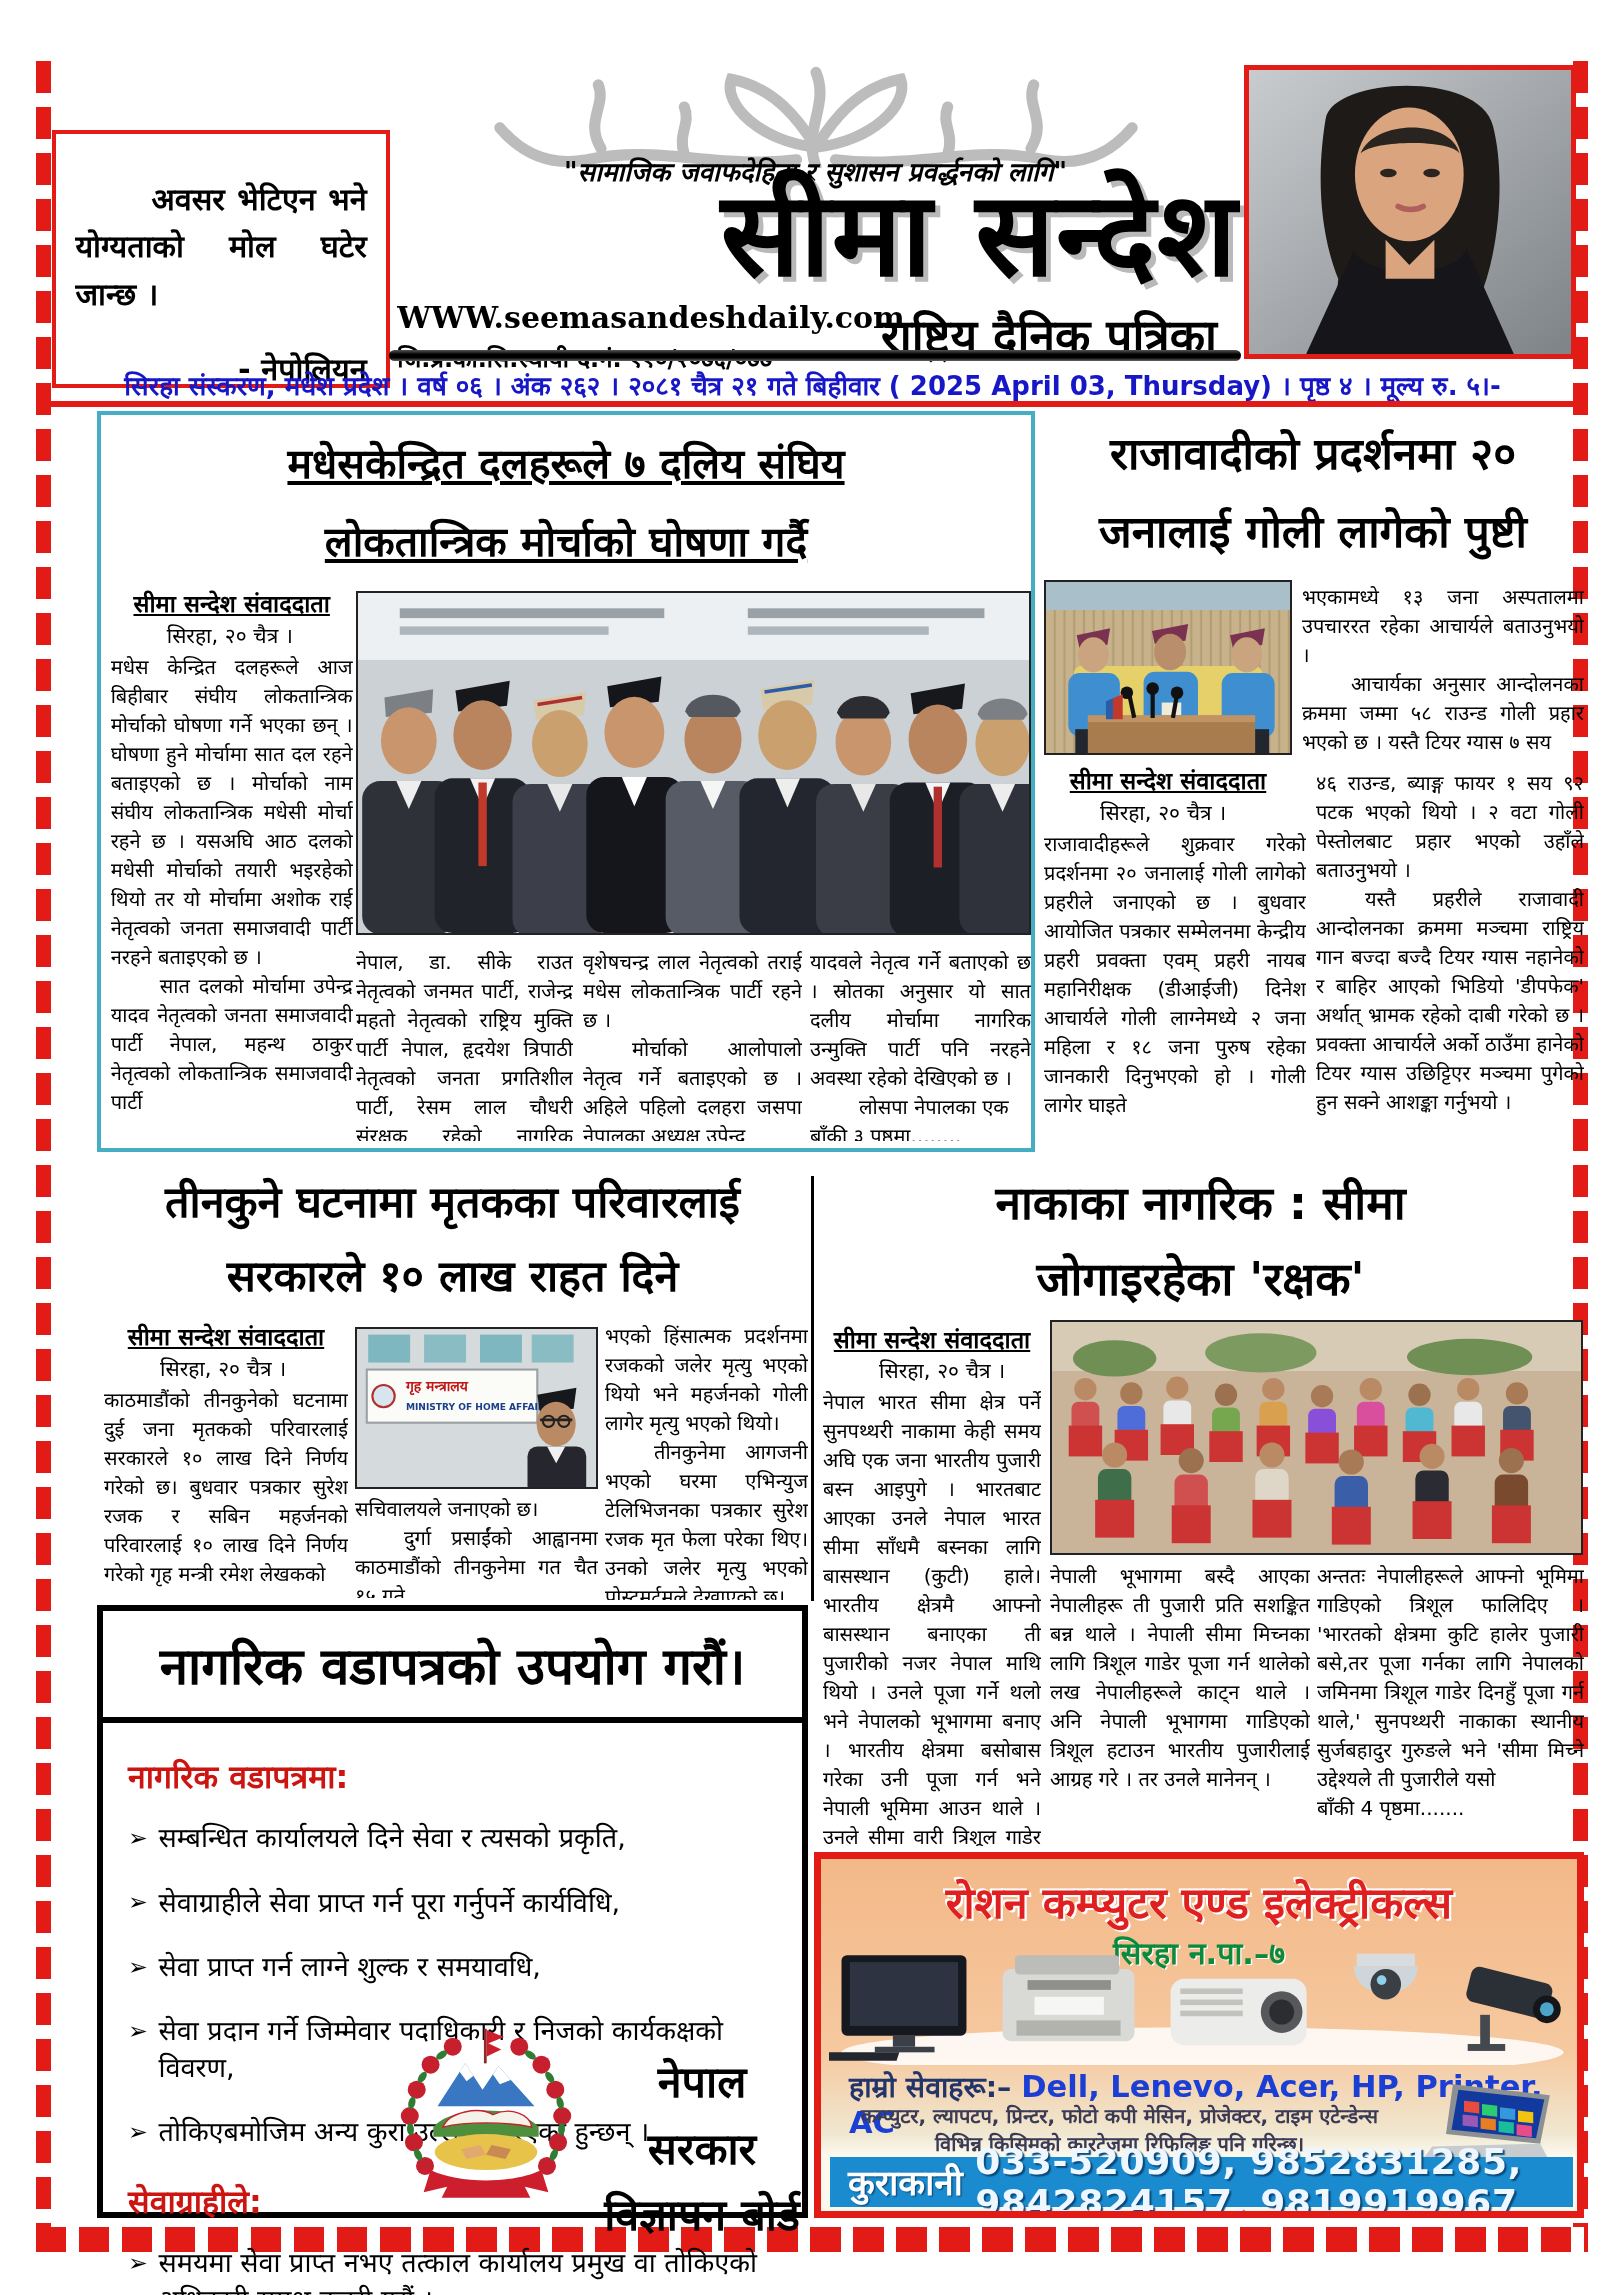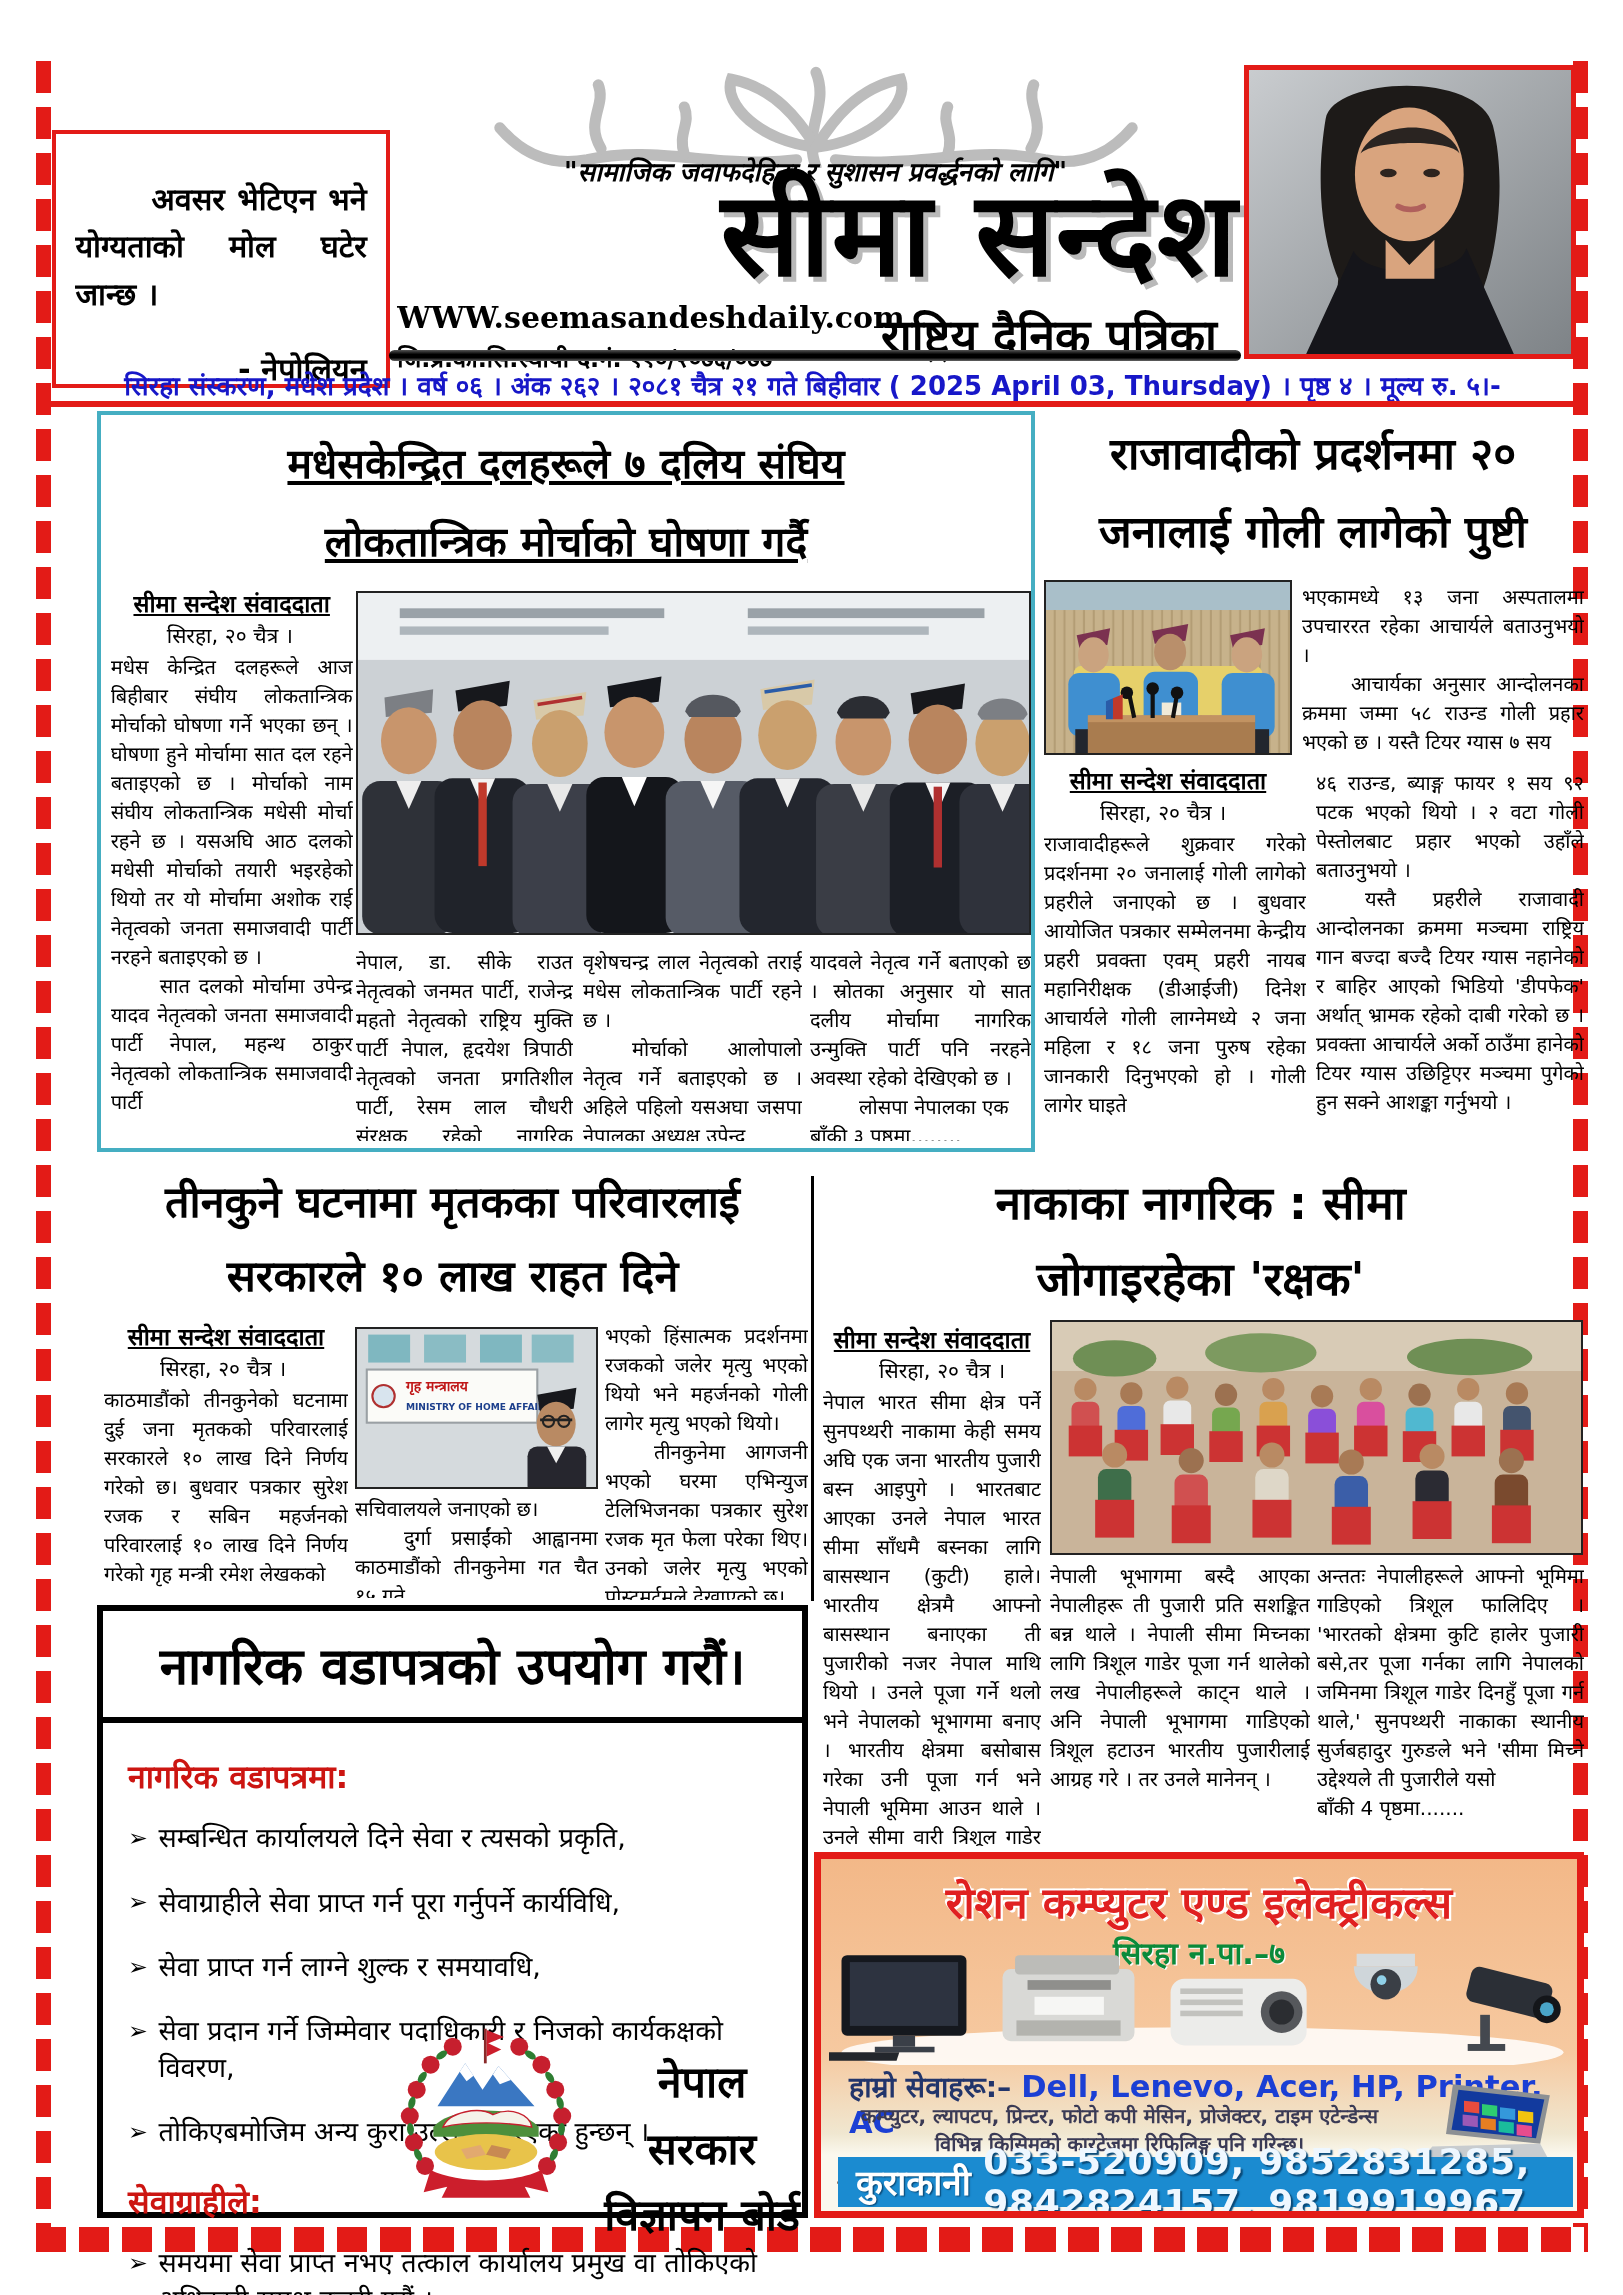--- a/index.html
+++ b/index.html
@@ -211,21 +211,21 @@
               <path d="M36 150 L54 190 L72 150 Z" fill="#ededed"></path>
             </g>
         </g>
       </svg>
     </div>
     <div class="abs col" style="left:255px; top:533px; width:217px; height:193px;">
       <p>नेपाल, डा. सीके राउत नेतृत्वको जनमत पार्टी, राजेन्द्र महतो नेतृत्वको राष्ट्रिय मुक्ति पार्टी नेपाल, हृदयेश त्रिपाठी नेतृत्वको जनता प्रगतिशील पार्टी, रेसम लाल चौधरी संरक्षक रहेको नागरिक उन्मुक्ति पार्टी र</p>
     </div>
     <div class="abs col" style="left:482px; top:533px; width:219px; height:193px;">
       <p>वृशेषचन्द्र लाल नेतृत्वको तराई मधेस लोकतान्त्रिक पार्टी रहने छ ।</p>
-      <p class="indent">मोर्चाको आलोपालो नेतृत्व गर्ने बताइएको छ । अहिले पहिलो यसअघा जसपा नेपालका अध्यक्ष उपेन्द्र</p>
+      <p class="indent">मोर्चाको आलोपालो नेतृत्व गर्ने बताइएको छ । अहिले पहिलो दलहरा जसपा नेपालका अध्यक्ष उपेन्द्र</p>
     </div>
     <div class="abs col" style="left:709px; top:533px; width:221px; height:193px;">
       <p>यादवले नेतृत्व गर्ने बताएको छ । स्रोतका अनुसार यो सात दलीय मोर्चामा नागरिक उन्मुक्ति पार्टी पनि नरहने अवस्था रहेको देखिएको छ ।</p>
       <p class="indent">लोसपा नेपालका एक</p>
       <p class="continued">बाँकी ३ पृष्ठमा........</p>
     </div>
   </div>
 
   <div class="abs headline hl-right" style="left:1041px; top:415px; width:544px;">
     <div>राजावादीको प्रदर्शनमा २०</div>
@@ -577,20 +577,20 @@
           <rect x="154" y="28" width="22" height="16" fill="#f1c40f" transform="skewY(6)"></rect>
         <rect x="74" y="42" width="22" height="16" fill="#9b59b6" transform="skewY(6)"></rect>
           <rect x="100" y="44" width="22" height="16" fill="#e67e22" transform="skewY(6)"></rect>
           <rect x="126" y="46" width="22" height="16" fill="#1abc9c" transform="skewY(6)"></rect>
           <rect x="152" y="48" width="22" height="16" fill="#e84c8d" transform="skewY(6)"></rect>
       </g>
       <path d="M30 96 L186 92 L200 118 L14 118 Z" fill="#c8cccf"></path>
       <path d="M14 118 L200 118 L206 126 L8 126 Z" fill="#a6abaf"></path>
     </svg>
     <div class="abs ad-note" style="left:16.7px; top:314px;">नोट: यहाँ सरकारी तथा गैर सरकारी कार्यालयहरूको अनलाइन फर्म भरिन्छ।</div>
-    <div class="abs ad-bar" style="left:17px; right:4.2px; bottom:4.2px; height:50px;">
+    <div class="abs ad-bar" style="left:9px; right:4.2px; bottom:4.2px; height:50px;">
       <span class="ad-contact-label">कुराकानी</span>
       <span class="ad-contact-nums">033-520909, 9852831285, 9842824157, 9819919967</span>
     </div>
   </div>
 
 </div>
 
 
 </body></html>

